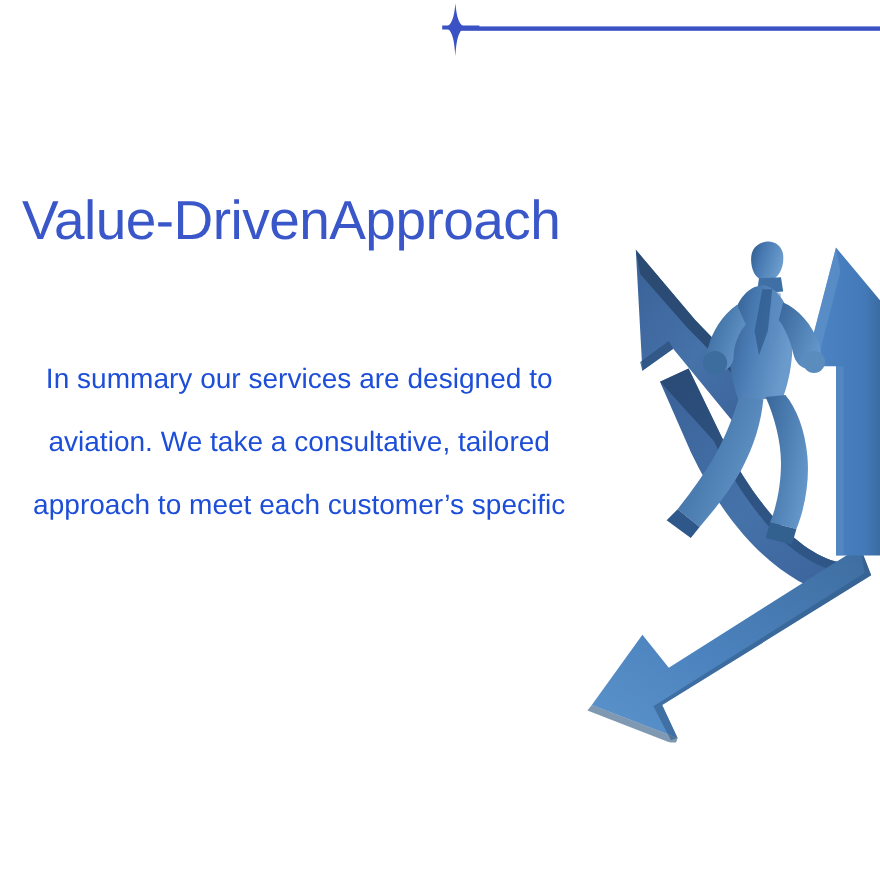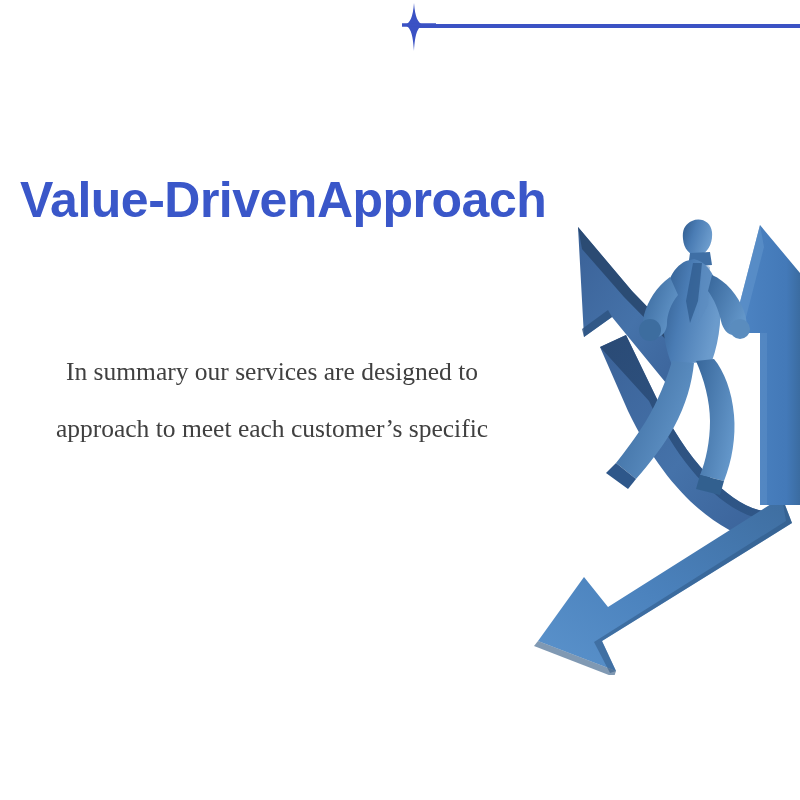--- a/index.html
+++ b/index.html
@@ -40,39 +40,38 @@
     height: 48px;
   }
 
   
   .headline {
     position: absolute;
     left: 20px;
     top: 170px;
     width: 530px;
     font-size: 50px;
-    font-weight: bold;
+    font-weight: normal;
     letter-spacing: -0.5px;
     line-height: 60px;
     color: #3a57c9;
     white-space: nowrap;
   }
 
   
   .body-copy {
     position: absolute;
     left: 8px;
-    top: 343px;
+    top: 317px;
     width: 528px;
     text-align: center;
-    color: #404040;
+    color: #1d4ed8;
     font-size: 25.5px;
     line-height: 57px;
     font-weight: normal;
-    font-family: Liberation Serif, serif;
   }
   .body-copy .line {
     display: block;
     white-space: nowrap;
   }
 
   
   .illustration {
     position: absolute;
     left: 520px;
@@ -96,20 +95,21 @@
     <svg viewBox="0 0 44 48" width="44" height="48" aria-hidden="true">
       <path d="M22 0 C23.2 14 25.6 20.5 32 22 C25.6 23.5 23.2 30 22 48 C20.8 30 18.4 23.5 12 22 C18.4 20.5 20.8 14 22 0 Z" fill="#3b52c4"></path>
       <path d="M10 20.2 L44 20.2 L44 23.8 L10 23.8 Z" fill="#3b52c4"></path>
     </svg>
   </div>
 
   <div class="headline">Value-DrivenApproach</div>
 
   <div class="body-copy">
     <span class="line">In summary our services are designed to</span>
+    <span class="line">aviation. We take a consultative, tailored</span>
     <span class="line">approach to meet each customer’s specific</span>
   </div>
 
   <div class="illustration">
     <svg viewBox="0 0 290 470" width="290" height="470" aria-hidden="true">
       <defs>
         <linearGradient id="gCurve" x1="0" y1="0" x2="1" y2="1">
           <stop offset="0%" stop-color="#3a6197"></stop>
           <stop offset="55%" stop-color="#4572a9"></stop>
           <stop offset="100%" stop-color="#3a6299"></stop>

